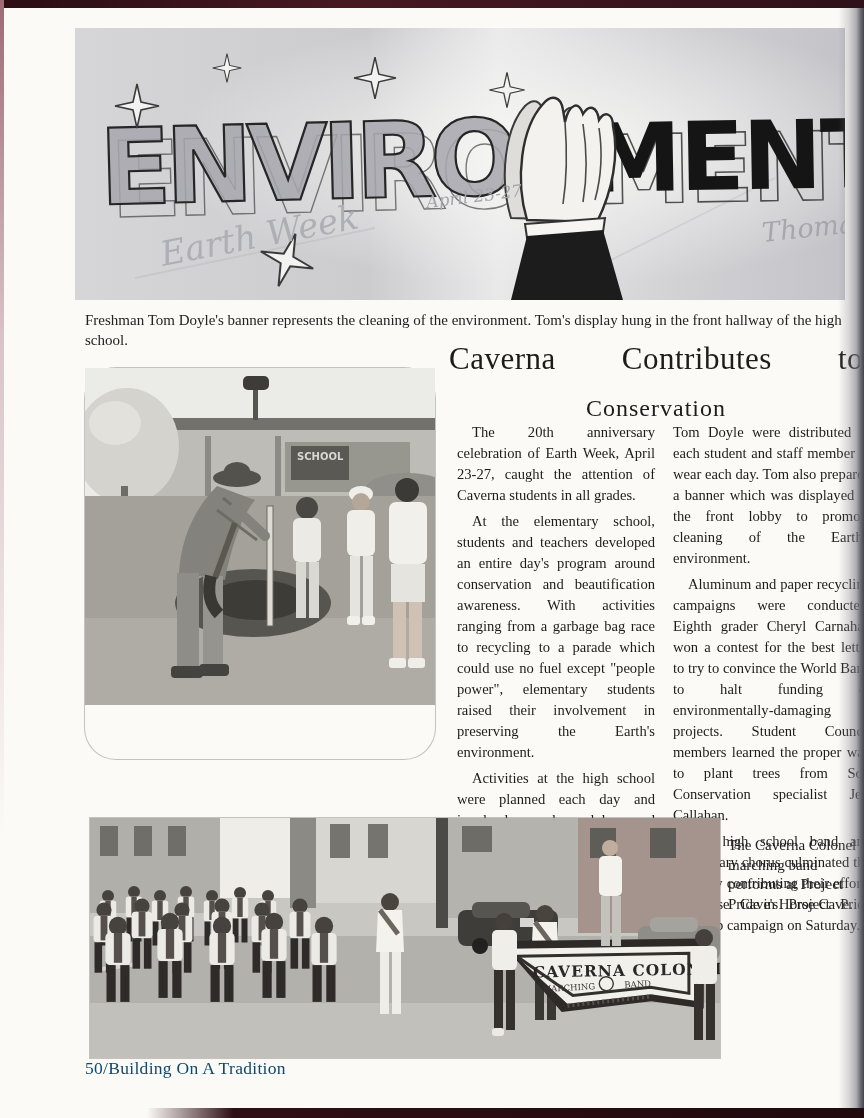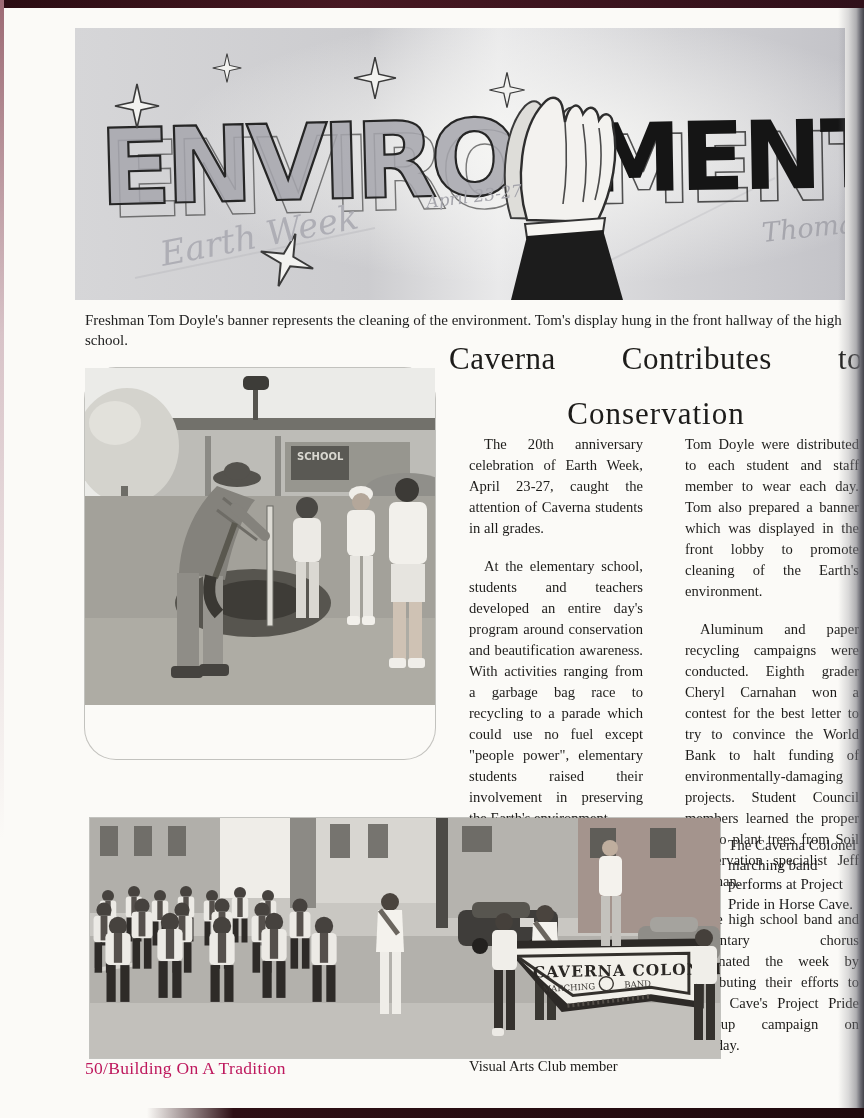--- a/index.html
+++ b/index.html
@@ -21,37 +21,37 @@
   .banner{position:absolute;left:75px;top:28px;width:770px;height:272px;overflow:hidden;}
   .banner svg{display:block;}
 
   .caption{font-size:15px;line-height:19.5px;color:#222;}
   .caption-banner{position:absolute;left:85px;top:311px;width:772px;}
 
   
   .headline{position:absolute;left:449px;top:341px;width:414px;}
   .headline .l1{font-size:31px;line-height:36px;text-align:justify;text-align-last:justify;
      -moz-text-align-last:justify;letter-spacing:0.5px;}
-  .headline .l2{font-size:31px;line-height:36px;text-align:center;letter-spacing:1px;margin-top:19px;}
+  .headline .l2{font-size:24px;line-height:36px;text-align:center;letter-spacing:1px;margin-top:13px;}
 
   
   .col{position:absolute;top:417px;width:208px;}
   .col1{left:452px;}
   .col2{left:668px;}
-  .col p{margin:17px;font-size:14.6px;line-height:21px;text-align:justify;text-indent:15px;}
+  .col p{margin:5px;font-size:14.6px;line-height:21px;text-align:justify;text-indent:15px;}
   .col p.noindent{text-indent:0;}
 
   
   .photo{position:absolute;box-shadow:0 0 0 1px rgba(90,88,84,0.35);}
   .photo-tree{left:85px;top:368px;width:350px;height:391px;border-radius:31px;}
   .photo-parade{left:90px;top:818px;width:630px;height:240px;}
   .caption-tree{position:absolute;left:85px;top:712px;width:352px;}
   .caption-parade{position:absolute;left:728px;top:836px;width:134px;}
 
-  .footer{position:absolute;left:85px;top:1058px;font-size:17.5px;letter-spacing:0.3px;color:#be185d;}
+  .footer{position:absolute;left:85px;top:1058px;font-size:17.5px;letter-spacing:0.3px;color:#0c4a6e;}
 </style>
 </head>
 <body>
 
 <div id="page">
 
   <div class="edge-top"></div>
   <div class="edge-left"></div>
   <div class="edge-bottom"></div>
   <div class="edge-right-shadow"></div>

